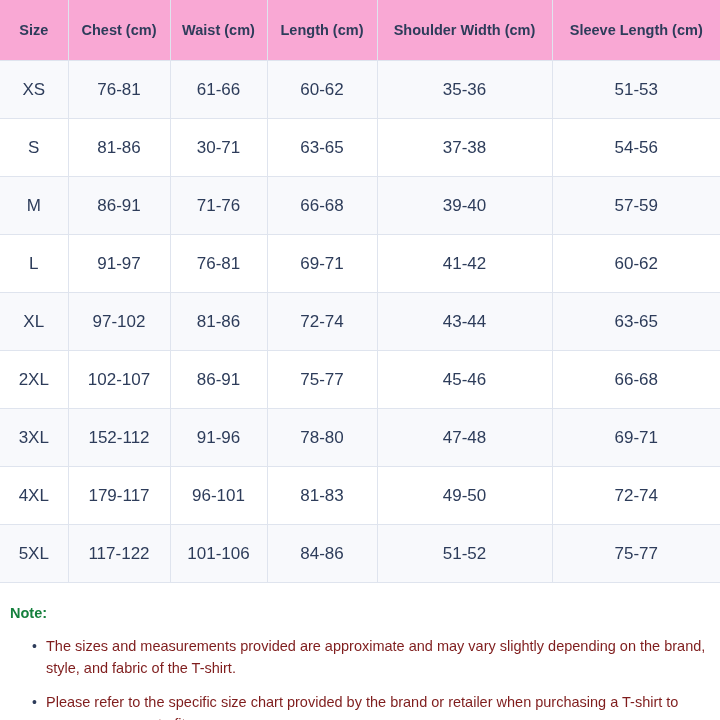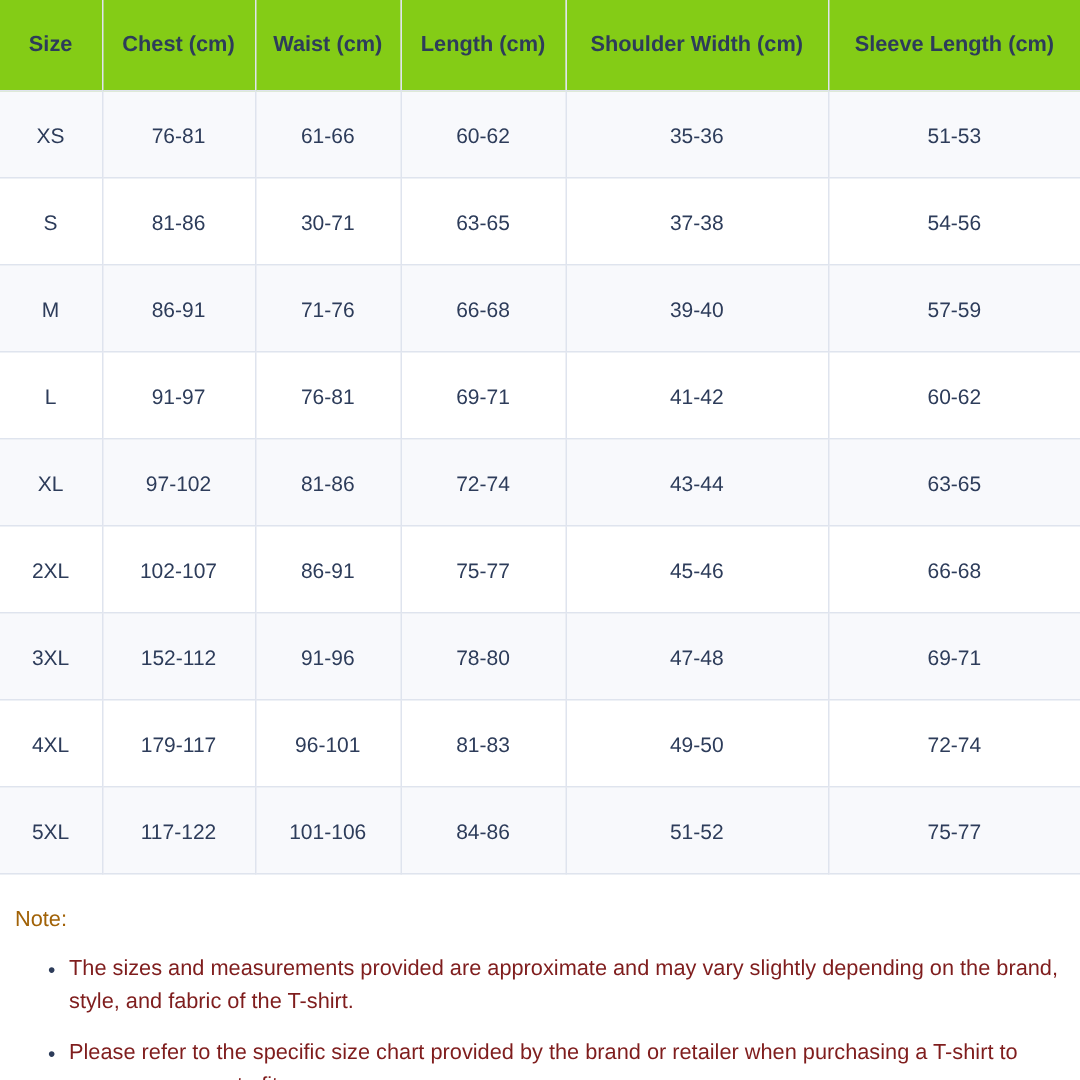--- a/index.html
+++ b/index.html
@@ -24,27 +24,27 @@
     table-layout: fixed;
   }
   table.size-table th,
   table.size-table td {
     border: 1px solid #dfe4ee;
     border-left: none;
     border-right: 1px solid #dfe4ee;
     text-align: center;
     font-weight: normal;
     color: #2d3c5a;
-    font-size: 14px;
+    font-size: 17px;
   }
   table.size-table th {
     font-weight: bold;
     font-size: 14.5px;
     height: 58px;
-    background: #84cc16;
+    background: #f9a8d4;
     border-top: none;
   }
   table.size-table th:last-child,
   table.size-table td:last-child {
     border-right: none;
   }
   table.size-table tbody td {
     height: 55px;
   }
   tbody tr:nth-child(odd) td {
@@ -59,22 +59,22 @@
   .col-length { width: 110px; }
   .col-shoulder { width: 175px; }
   .col-sleeve { width: 168px; }
 
   .notes {
     padding: 22px 10px 0 10px;
     box-sizing: border-box;
   }
   .note-title {
     font-size: 14.5px;
-    font-weight: normal;
-    color: #a16207;
+    font-weight: bold;
+    color: #15803d;
     margin: 0 0 14px 0;
   }
   ul.note-list {
     margin: 0;
     padding: 0 0 0 22px;
     list-style: none;
   }
   ul.note-list li {
     position: relative;
     font-size: 14.5px;

